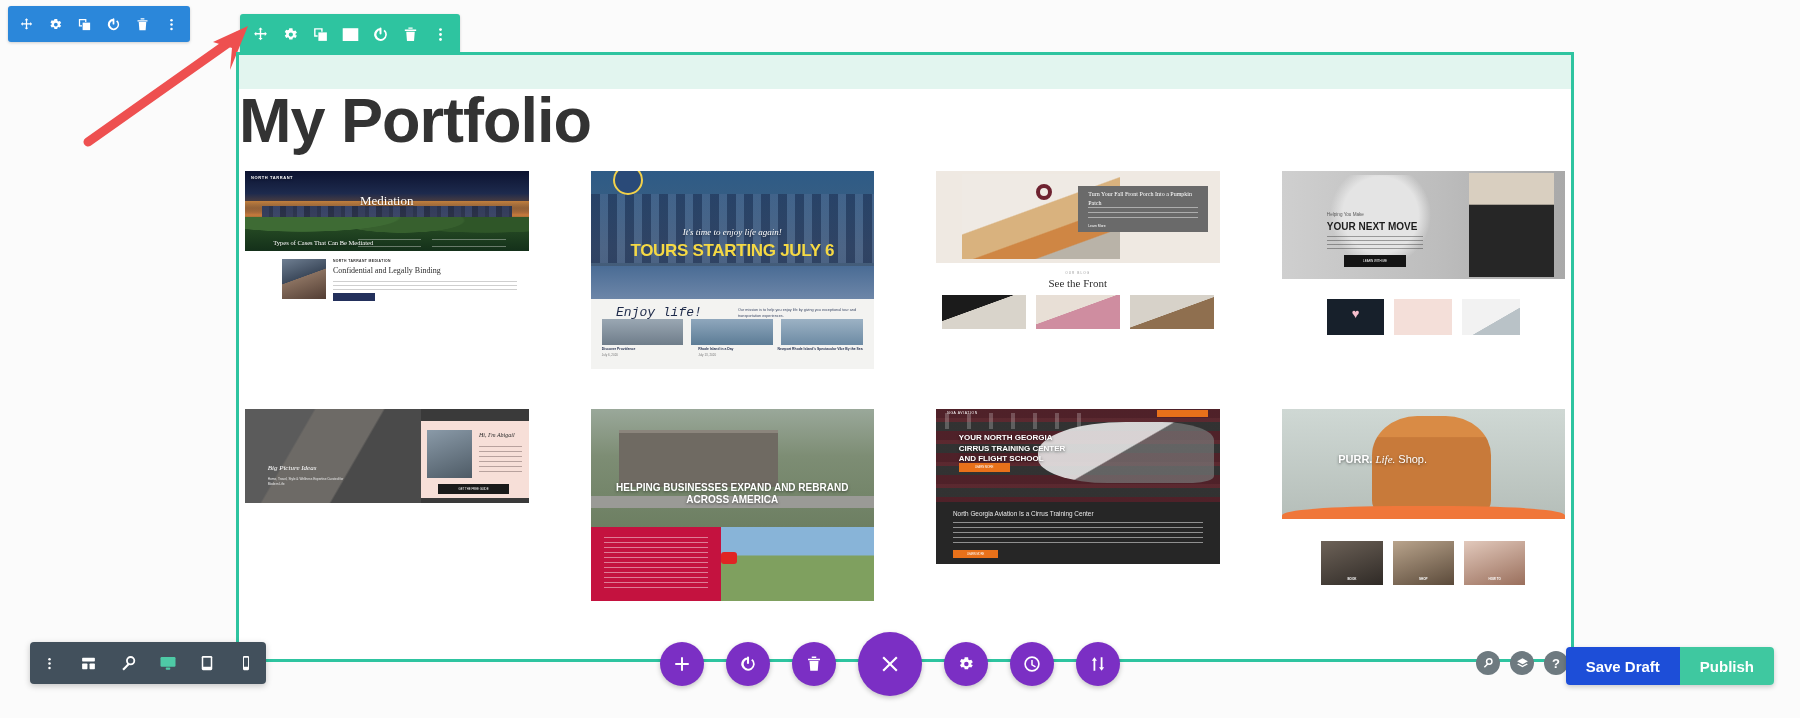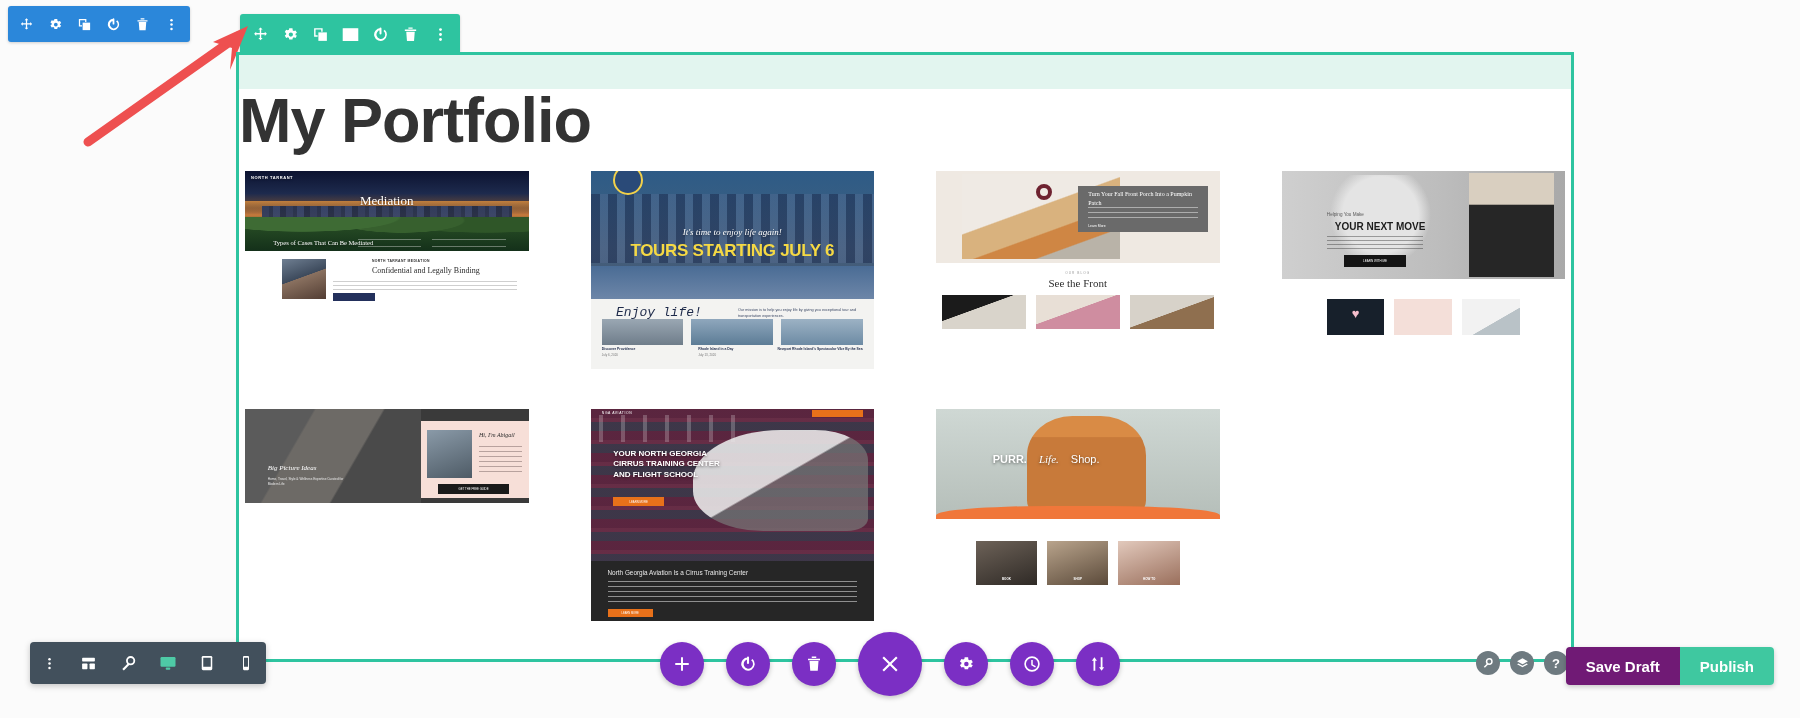--- a/index.html
+++ b/index.html
@@ -123,21 +123,21 @@
   .c6-building { position:absolute; left:10%; top:18%; width:56%; height:48%; background:#6f6a62;
      border-top:3px solid #8b857c; }
   .c6-road { position:absolute; left:0; right:0; bottom:16%; height:10%; background:#9a9a96; }
   .c6-body { position:relative; height:74px; }
   .c6-red { position:absolute; left:0; top:0; width:46%; height:100%; background:#c4123f; }
   .c6-vid { position:absolute; right:0; top:0; width:54%; height:100%;
      background: linear-gradient(180deg,#88b4d8 0 38%, #7fa05f 39% 100%); }
   .c6-play { position:absolute; left:46%; top:34%; width:16px; height:12px; background:#e02424; border-radius:3px; }
 
   
-  .c7-hero { height:152px; background:#4c1d95; position:relative; }
+  .c7-hero { height:93px; background:#000000; position:relative; }
   .c7-flag { position:absolute; left:0; top:0; right:0; height:100%;
      background: repeating-linear-gradient(180deg,#5d2730 0 9px,#6b3038 9px 13px, #3b3b3b 13px 22px); opacity:.85; }
   .c7-stars { position:absolute; left:3%; top:4%; width:52%; height:18%;
      background: repeating-linear-gradient(90deg, rgba(255,255,255,.22) 0 4px, transparent 4px 22px); }
   .c7-plane { position:absolute; right:2%; top:14%; width:62%; height:66%;
      background: linear-gradient(150deg, rgba(235,235,235,.88) 0 48%, rgba(120,120,120,.7) 49% 100%);
      border-radius: 50% 30% 12% 40%; }
   .c7-body { height:62px; background:#262626; position:relative; }
 
   
@@ -145,21 +145,21 @@
   .c8-cat { position:absolute; left:32%; top:6%; width:42%; height:94%;
      background: linear-gradient(180deg,#d98b45 0 20%, #c87a3a 21% 100%); border-radius:38% 38% 18% 18%; }
   .c8-orange { position:absolute; left:0; right:0; bottom:0; height:12%; background:#f0773a; border-radius: 40% 40% 0 0 / 70% 70% 0 0; }
   .c8-body { background:#fff; height:72px; position:relative; }
   .c8-row { position:absolute; left:14%; right:14%; bottom:6px; height:44px; display:flex; gap:10px; }
 
   .shot-txt {
     position: absolute; color:#fff; white-space: nowrap;
     font-weight: 700; text-shadow: 0 1px 2px rgba(0,0,0,.45);
   }
-  .shot-txt.dark { color:#2c2c2c; text-shadow:none;margin-left:39px; }
+  .shot-txt.dark { color:#2c2c2c; text-shadow:none; }
   .shot-txt.serif { font-family: "Liberation Serif", serif; font-weight: 400; }
 
   
   .bottom-left-bar {
     position: absolute; left: 30px; bottom: 34px;
     height: 42px; width: 236px;
     background: #42505c; border-radius: 4px;
     display: flex; align-items: center; justify-content: space-around;
     box-shadow: 0 2px 6px rgba(0,0,0,.22);
   }
@@ -182,21 +182,21 @@
   .small-circles { position:absolute; right:232px; bottom:43px; display:flex; gap:10px; }
   .sc { width:24px; height:24px; border-radius:50%; background:#6e7a80;
         display:flex; align-items:center; justify-content:center; cursor:pointer; }
   .sc .ic { fill:#fff; }
   .sc-txt { color:#fff; font-size:13px; font-weight:700; }
 
   .save-publish { position:absolute; right:26px; bottom:33px; display:flex; border-radius:4px; overflow:hidden;
      box-shadow:0 2px 5px rgba(0,0,0,.2); }
   .sp-btn { height:38px; display:flex; align-items:center; justify-content:center;
      color:#fff; font-size:15px; font-weight:700; cursor:pointer; padding:0 20px; }
-  .sp-draft { background:#701a75; }
+  .sp-draft { background:#1d4ed8; }
   .sp-publish { background:#3FC8A0; }
 </style>
 </head>
 <body>
 
 <div id="root">
 
   <div class="tb tb-blue">
     <div class="tb-btn">
       <svg width="15" height="15" viewBox="0 0 24 24">
@@ -360,21 +360,21 @@
           </div>
         </div>
       </div>
 
       <div class="card">
         <div class="shot">
           <div class="hero c4-hero">
             <div class="c4-statue"></div>
             <div class="c4-person"></div>
             <div style="position:absolute;left:16%;top:38%;font-size:4.6px;color:#5a5a5a;">Helping You Make</div>
-            <div style="position:absolute;left:16%;top:46%;font-size:10px;font-weight:700;color:#1c1c1c;white-space:nowrap;margin-left:8px;">YOUR NEXT MOVE</div>
+            <div style="position:absolute;left:16%;top:46%;font-size:10px;font-weight:700;color:#1c1c1c;white-space:nowrap;">YOUR NEXT MOVE</div>
             <div style="position:absolute;left:16%;top:60%;width:34%;height:13%;background:repeating-linear-gradient(180deg,rgba(60,60,60,.45) 0 1px,transparent 1px 4px);"></div>
             <div style="position:absolute;left:22%;top:78%;width:22%;height:11%;background:#141414;display:flex;align-items:center;justify-content:center;color:#fff;font-size:3px;">LEARN WITH ME</div>
           </div>
           <div class="c4-body">
             <div class="c4-row">
               <div style="flex:1;background:#17202b;position:relative;">
                 <div style="position:absolute;left:50%;top:40%;transform:translate(-50%,-50%);color:#f6bfcd;font-size:13px;">♥</div>
               </div>
               <div style="flex:1;background:#f4dfd9;"></div>
               <div style="flex:1;background:linear-gradient(150deg,#f2f2f2 0 60%,#b9c2c7 61% 100%);"></div>
@@ -392,20 +392,36 @@
               <div style="position:absolute;left:54%;top:14%;font-size:6px;color:#2b2b2b;font-family:'Liberation Serif',serif;font-style:italic;">Hi, I'm Abigail</div>
               <div style="position:absolute;left:54%;top:32%;right:6%;height:34%;background:repeating-linear-gradient(180deg,rgba(90,70,70,.4) 0 1px,transparent 1px 5px);"></div>
               <div style="position:absolute;left:16%;bottom:5%;width:66%;height:14%;background:#1a1a1a;display:flex;align-items:center;justify-content:center;color:#fff;font-size:2.8px;">GET THE FREE GUIDE</div>
             </div>
             <div style="position:absolute;left:8%;top:58%;font-size:7px;color:#fff;font-family:'Liberation Serif',serif;font-style:italic;">Big Picture Ideas</div>
             <div style="position:absolute;left:8%;top:72%;width:28%;font-size:3.2px;color:#eaeaea;line-height:1.6;">Home, Travel, Style &amp; Wellness Expertise Curated for Modern Life</div>
           </div>
         </div>
       </div>
 
+      <div class="card">
+        <div class="shot">
+          <div class="hero c6-hero">
+            <div class="c6-building"></div>
+            <div class="c6-road"></div>
+            <div style="position:absolute;left:50%;transform:translateX(-50%);top:62%;width:88%;text-align:center;color:#fff;font-size:10px;font-weight:700;line-height:1.15;text-shadow:0 1px 3px rgba(0,0,0,.5);">HELPING BUSINESSES EXPAND AND REBRAND ACROSS AMERICA</div>
+          </div>
+          <div class="c6-body">
+            <div class="c6-red">
+              <div style="position:absolute;left:10%;top:14%;right:10%;height:72%;background:repeating-linear-gradient(180deg,rgba(255,255,255,.45) 0 1px,transparent 1px 5px);"></div>
+            </div>
+            <div class="c6-vid"></div>
+            <div class="c6-play"></div>
+          </div>
+        </div>
+      </div>
 
       <div class="card">
         <div class="shot">
           <div class="hero c7-hero">
             <div class="c7-flag"></div>
             <div class="c7-stars"></div>
             <div class="c7-plane"></div>
             <div style="position:absolute;left:4%;top:2px;font-size:3.4px;color:#fff;letter-spacing:.6px;">NGA AVIATION</div>
             <div style="position:absolute;right:4%;top:1px;width:18%;height:7px;background:#E8711A;"></div>
             <div style="position:absolute;left:8%;top:26%;width:44%;color:#fff;font-size:8px;font-weight:600;line-height:1.32;text-shadow:0 1px 3px rgba(0,0,0,.55);">YOUR NORTH GEORGIA CIRRUS TRAINING CENTER AND FLIGHT SCHOOL</div>
@@ -417,21 +433,21 @@
             <div style="position:absolute;left:6%;bottom:6px;width:16%;height:8px;background:#E8711A;display:flex;align-items:center;justify-content:center;color:#fff;font-size:2.6px;">LEARN MORE</div>
           </div>
         </div>
       </div>
 
       <div class="card">
         <div class="shot">
           <div class="hero c8-hero">
             <div class="c8-cat"></div>
             <div class="c8-orange"></div>
-            <div style="position:absolute;left:20%;top:40%;display:flex;align-items:flex-start;gap:12px;text-shadow:0 1px 3px rgba(0,0,0,.5);">
+            <div style="position:absolute;left:20%;top:40%;display:flex;align-items:flex-start;gap:3px;text-shadow:0 1px 3px rgba(0,0,0,.5);">
               <span style="color:#fff;font-size:11px;font-weight:700;">PURR.</span>
               <span style="color:#fff;font-size:11px;font-family:'Liberation Serif',serif;font-style:italic;">Life.</span>
               <span style="color:#fff;font-size:11px;font-weight:400;">Shop.</span>
             </div>
           </div>
           <div class="c8-body">
             <div class="c8-row">
               <div style="flex:1;background:linear-gradient(160deg,#6d6258,#2f2a26);position:relative;">
                 <div style="position:absolute;left:50%;transform:translateX(-50%);bottom:4px;color:#fff;font-size:3px;font-weight:700;">BOOK</div>
               </div>

